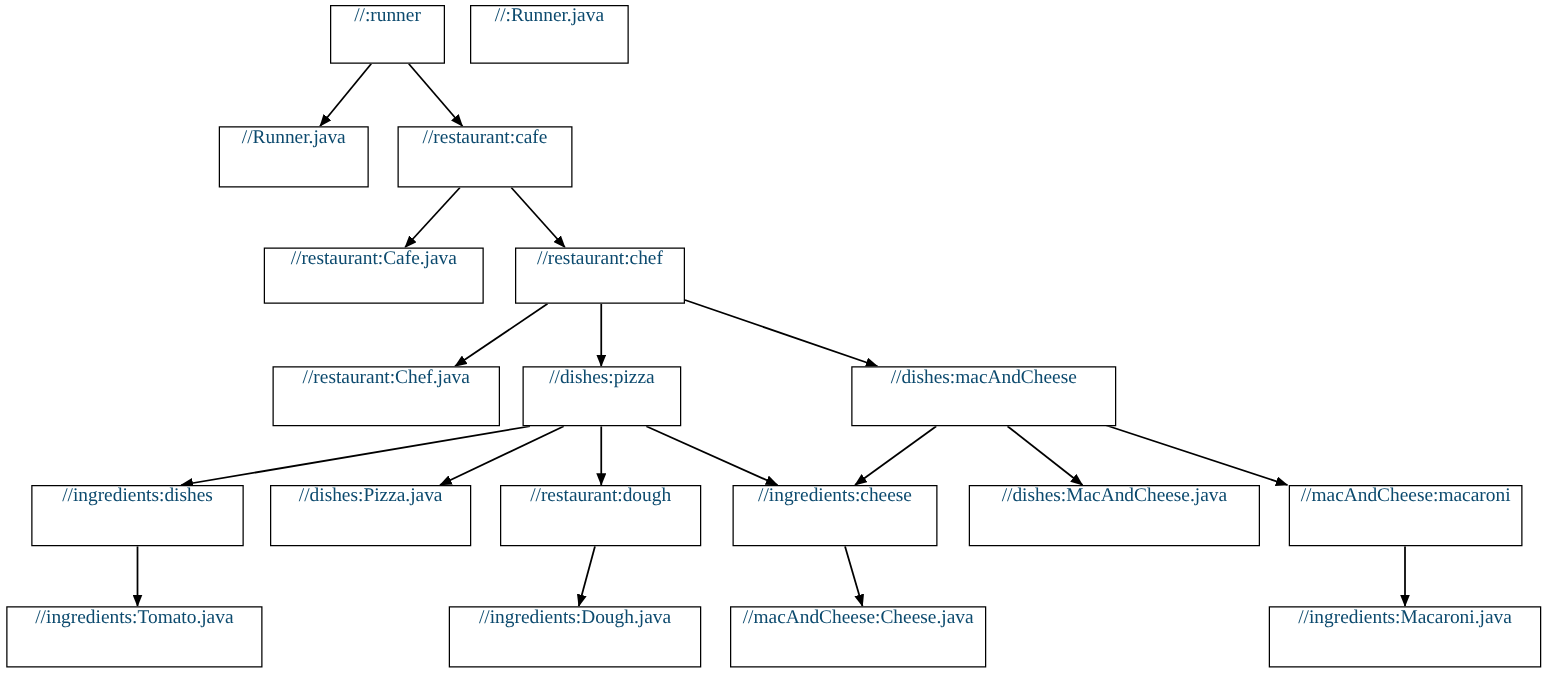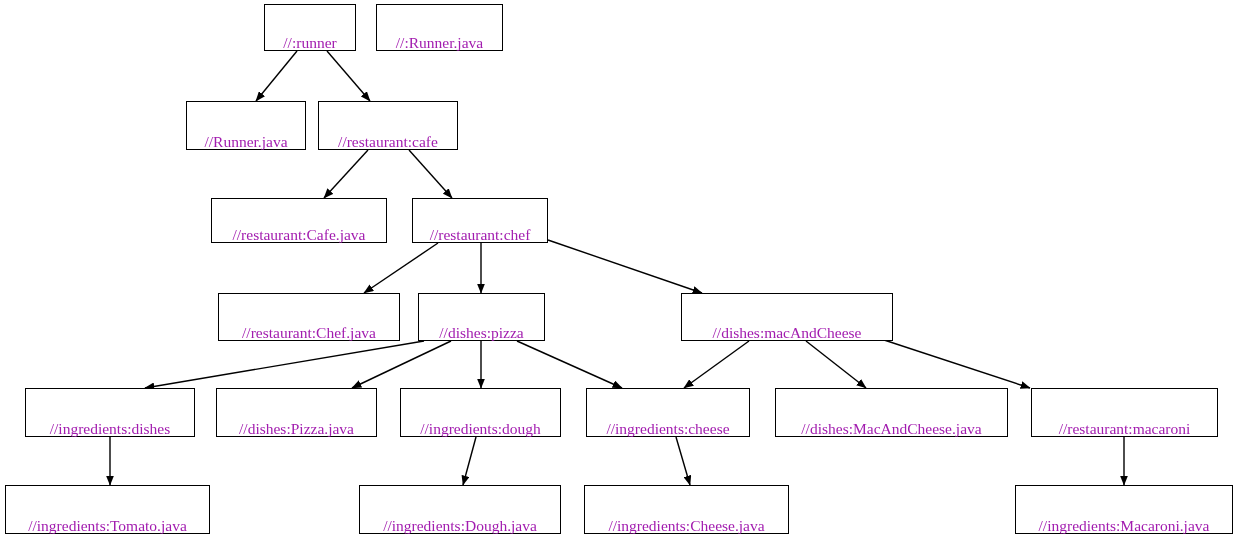--- a/index.html
+++ b/index.html
@@ -23,23 +23,23 @@
     width: 1242px;
     height: 539px;
     pointer-events: none;
   }
   .node {
     position: absolute;
     box-sizing: border-box;
     border: 1px solid #000000;
     background: #ffffff;
     display: flex;
-    align-items: flex-end;
+    align-items: flex-start;
     justify-content: center;
-    color: #a21caf;
+    color: #0c4a6e;
     font-size: 15.5px;
     line-height: 1;
     white-space: nowrap;
     letter-spacing: 0px;
   }
   .node-label {
     display: block;
     pointer-events: none;
   }
 </style>
@@ -76,21 +76,21 @@
       </g>
   </svg>
 
   <div id="nodes-layer">
       <div class="node" style="left: 264px; top: 4px; width: 92px; height: 47px; border-color: rgb(0, 0, 0); background: rgb(255, 255, 255);">
         <span class="node-label">//:runner</span>
       </div>
       <div class="node" style="left: 376px; top: 4px; width: 127px; height: 47px; border-color: rgb(0, 0, 0); background: rgb(255, 255, 255);">
         <span class="node-label">//:Runner.java</span>
       </div>
-      <div class="node" style="left: 175px; top: 101px; width: 120px; height: 49px; border-color: rgb(0, 0, 0); background: rgb(255, 255, 255); margin-left: 11px;">
+      <div class="node" style="left: 175px; top: 101px; width: 120px; height: 49px; border-color: rgb(0, 0, 0); background: rgb(255, 255, 255);">
         <span class="node-label">//Runner.java</span>
       </div>
       <div class="node" style="left: 318px; top: 101px; width: 140px; height: 49px; border-color: rgb(0, 0, 0); background: rgb(255, 255, 255);">
         <span class="node-label">//restaurant:cafe</span>
       </div>
       <div class="node" style="left: 211px; top: 198px; width: 176px; height: 45px; border-color: rgb(0, 0, 0); background: rgb(255, 255, 255);">
         <span class="node-label">//restaurant:Cafe.java</span>
       </div>
       <div class="node" style="left: 412px; top: 198px; width: 136px; height: 45px; border-color: rgb(0, 0, 0); background: rgb(255, 255, 255);">
         <span class="node-label">//restaurant:chef</span>
@@ -104,38 +104,38 @@
       <div class="node" style="left: 681px; top: 293px; width: 212px; height: 48px; border-color: rgb(0, 0, 0); background: rgb(255, 255, 255);">
         <span class="node-label">//dishes:macAndCheese</span>
       </div>
       <div class="node" style="left: 25px; top: 388px; width: 170px; height: 49px; border-color: rgb(0, 0, 0); background: rgb(255, 255, 255);">
         <span class="node-label">//ingredients:dishes</span>
       </div>
       <div class="node" style="left: 216px; top: 388px; width: 161px; height: 49px; border-color: rgb(0, 0, 0); background: rgb(255, 255, 255);">
         <span class="node-label">//dishes:Pizza.java</span>
       </div>
       <div class="node" style="left: 400px; top: 388px; width: 161px; height: 49px; border-color: rgb(0, 0, 0); background: rgb(255, 255, 255);">
-        <span class="node-label">//ingredients:dough</span>
+        <span class="node-label">//restaurant:dough</span>
       </div>
       <div class="node" style="left: 586px; top: 388px; width: 164px; height: 49px; border-color: rgb(0, 0, 0); background: rgb(255, 255, 255);">
         <span class="node-label">//ingredients:cheese</span>
       </div>
       <div class="node" style="left: 775px; top: 388px; width: 233px; height: 49px; border-color: rgb(0, 0, 0); background: rgb(255, 255, 255);">
         <span class="node-label">//dishes:MacAndCheese.java</span>
       </div>
       <div class="node" style="left: 1031px; top: 388px; width: 187px; height: 49px; border-color: rgb(0, 0, 0); background: rgb(255, 255, 255);">
-        <span class="node-label">//restaurant:macaroni</span>
+        <span class="node-label">//macAndCheese:macaroni</span>
       </div>
       <div class="node" style="left: 5px; top: 485px; width: 205px; height: 49px; border-color: rgb(0, 0, 0); background: rgb(255, 255, 255);">
         <span class="node-label">//ingredients:Tomato.java</span>
       </div>
       <div class="node" style="left: 359px; top: 485px; width: 202px; height: 49px; border-color: rgb(0, 0, 0); background: rgb(255, 255, 255);">
         <span class="node-label">//ingredients:Dough.java</span>
       </div>
       <div class="node" style="left: 584px; top: 485px; width: 205px; height: 49px; border-color: rgb(0, 0, 0); background: rgb(255, 255, 255);">
-        <span class="node-label">//ingredients:Cheese.java</span>
+        <span class="node-label">//macAndCheese:Cheese.java</span>
       </div>
       <div class="node" style="left: 1015px; top: 485px; width: 218px; height: 49px; border-color: rgb(0, 0, 0); background: rgb(255, 255, 255);">
         <span class="node-label">//ingredients:Macaroni.java</span>
       </div>
     </div>
 
 </div>
 
 </body></html>

